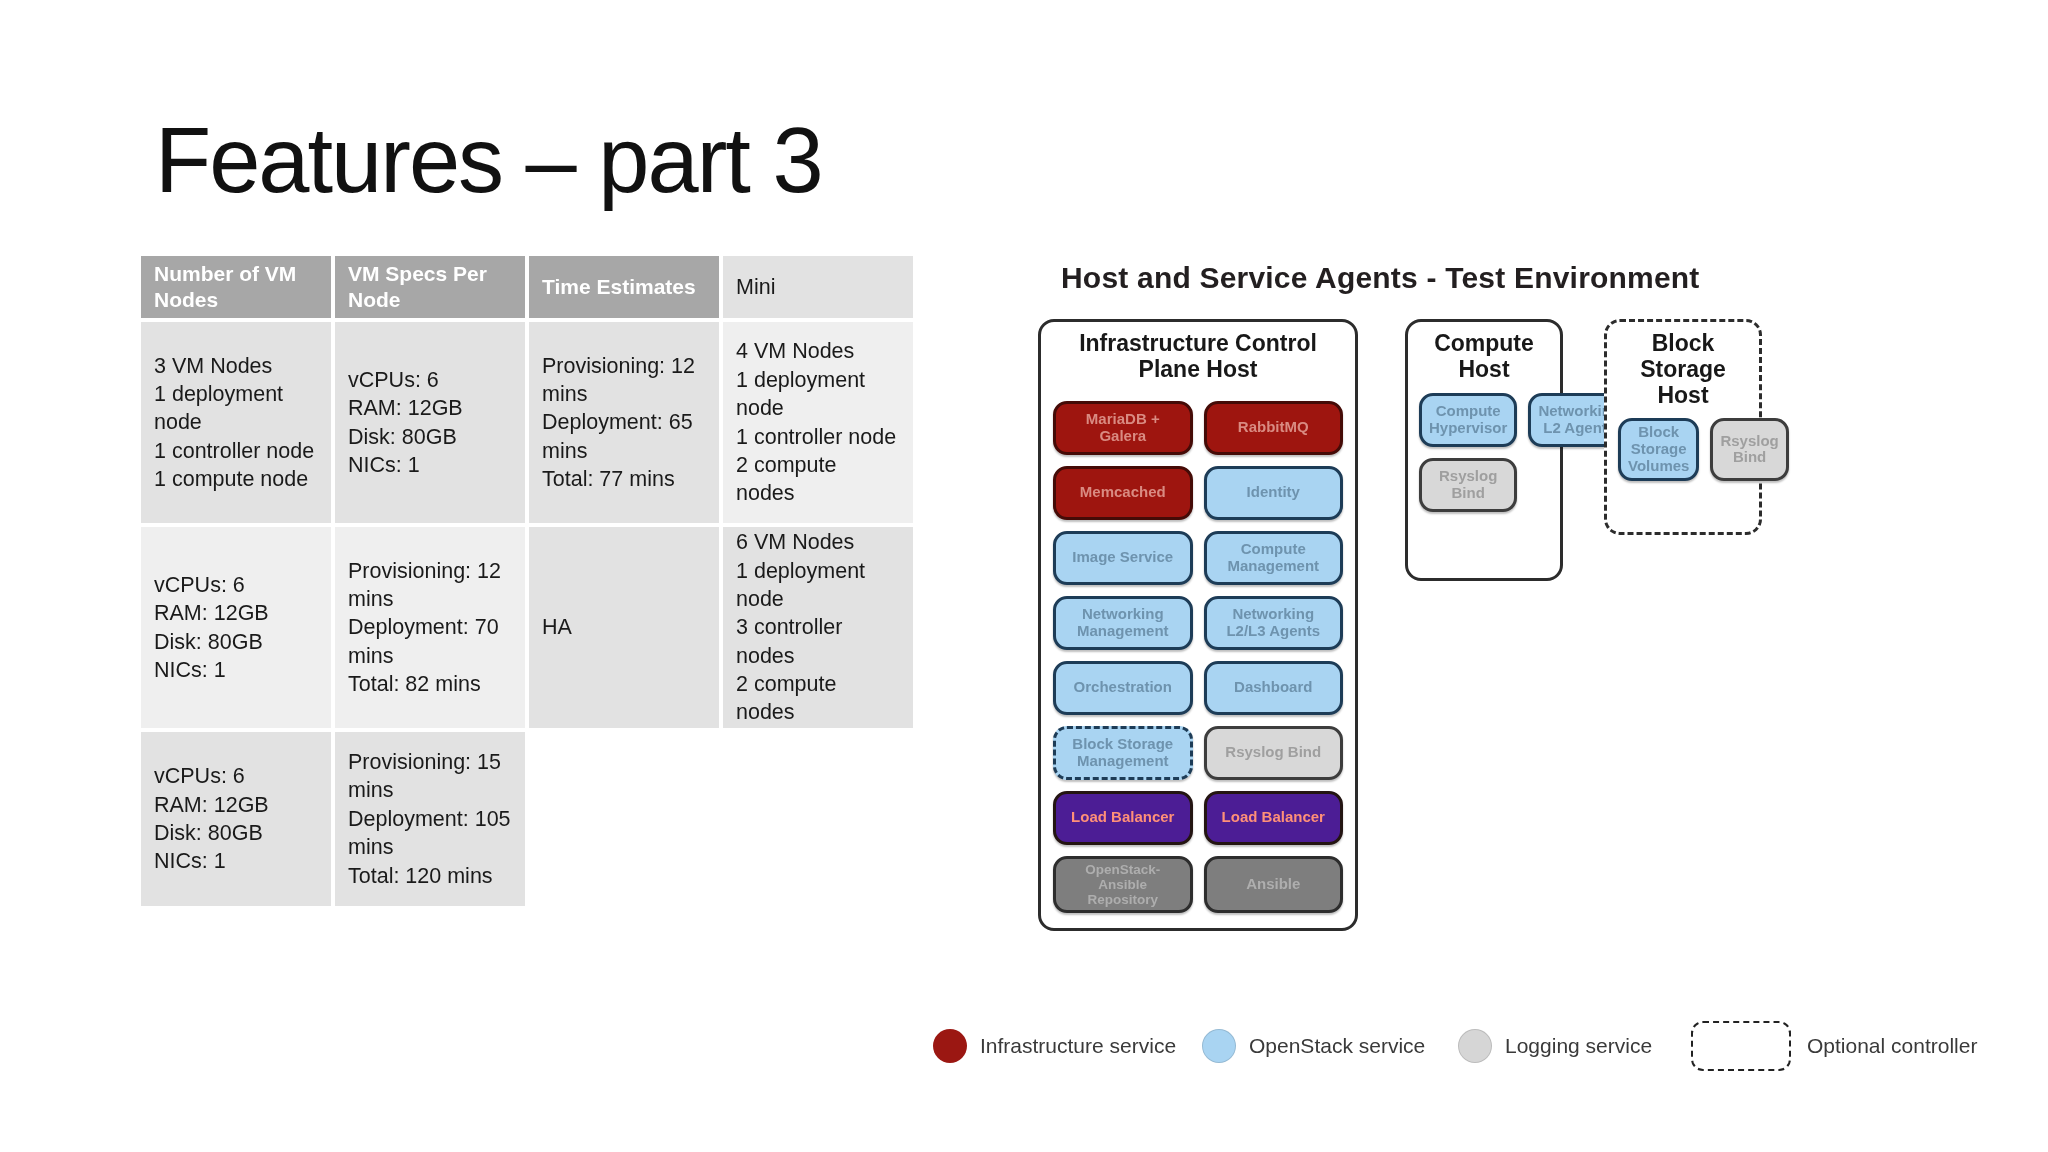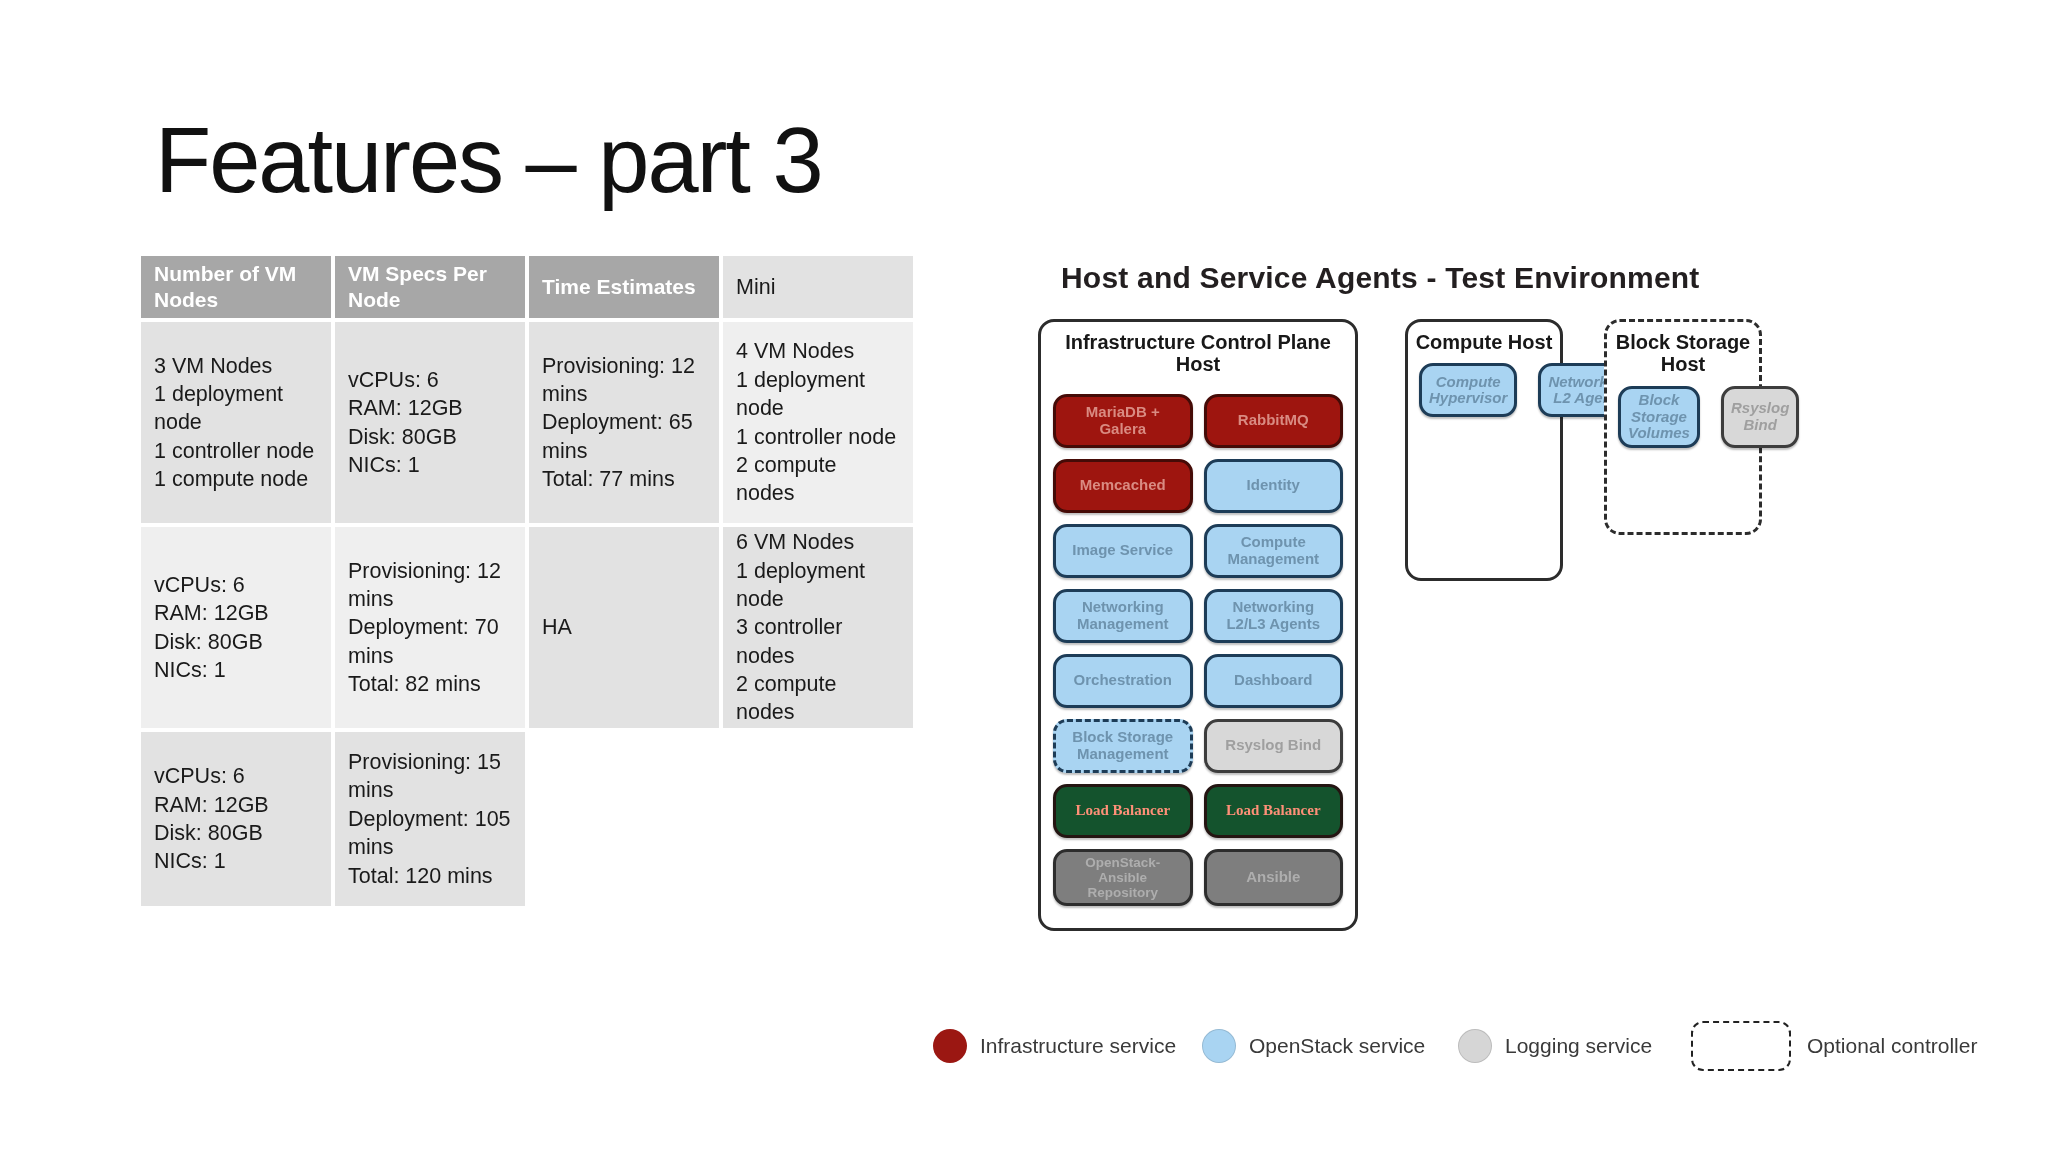--- a/index.html
+++ b/index.html
@@ -33,35 +33,35 @@
   .diagram-title{
     position:absolute;left:1061px;top:261px;width:700px;font-size:30px;font-weight:bold;
     color:#231f20;letter-spacing:.2px;white-space:nowrap;
   }
   .host{
     position:absolute;background:#fff;border:3px solid #2c2c2c;border-radius:16px;
     box-sizing:border-box;
   }
   .host.optional-host{border-style:dashed;}
   .host-title{
-    font-weight:bold;font-size:20px;line-height:1.12;text-align:center;color:#181818;
+    font-weight:bold;font-size:23px;line-height:1.12;text-align:center;color:#181818;
     margin:9px 6px 10px;
   }
   .svc-grid{display:grid;grid-template-columns:1fr 1fr;gap:11px;padding:8px 12px 14px;}
-  .svc-col{display:grid;grid-template-columns:1fr 1fr 1fr;gap:21px;padding:0 11px 13px;font-style:italic;}
+  .svc-col{display:grid;grid-template-columns:1fr 1fr;gap:11px;padding:0 11px 13px;}
   .pill{
     border-radius:14px;border:3px solid #1d3c57;min-height:54px;box-sizing:border-box;
     display:flex;align-items:center;justify-content:center;text-align:center;
     font-size:15px;font-weight:bold;line-height:1.12;padding:3px 7px;
     box-shadow:0 2px 2px rgba(0,0,0,.25);
   }
   .pill.infrastructure{background:#9e150f;border-color:#450b07;color:#d98b82;}
   .pill.openstack{background:#a9d4f2;border-color:#1d3c57;color:#6e93ae;}
   .pill.logging{background:#d8d8d8;border-color:#3d3d3d;color:#9f9f9f;}
-  .pill.loadbalancer{background:#14532d;border-color:#241512;color:#ff9078;font-family:Liberation Serif, serif;}
+  .pill.loadbalancer{background:#4c1d95;border-color:#241512;color:#ff9078;}
   .pill.deployment{background:#7e7e7e;border-color:#2d2d2d;color:#aeaeae;}
   .pill.optional{border-style:dashed;}
   .pill.dense{font-size:13.5px;}
   
   .legend-item{position:absolute;top:1016px;height:60px;display:flex;align-items:center;}
   .legend-circle{width:34px;height:34px;border-radius:50%;margin-right:13px;flex:0 0 auto;}
   .legend-circle.c-infra{background:#9b1712;}
   .legend-circle.c-os{background:#a9d4f2;border:1px solid rgba(0,0,0,.12);box-sizing:border-box;}
   .legend-circle.c-log{background:#d6d6d6;border:1px solid rgba(0,0,0,.12);box-sizing:border-box;}
   .legend-dashbox{

